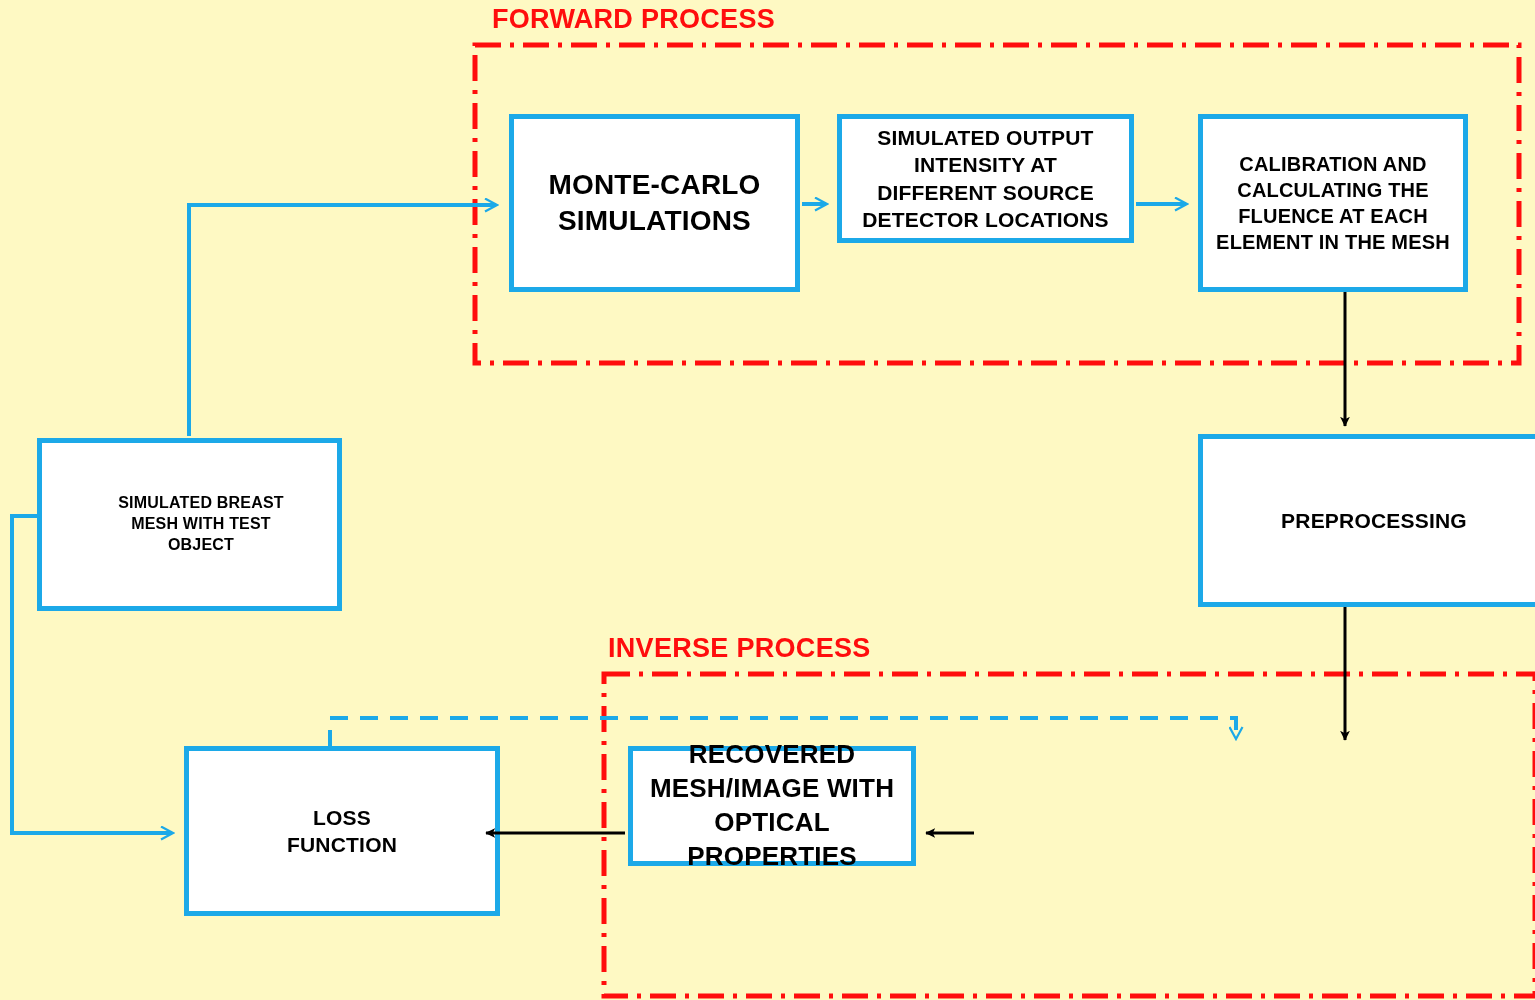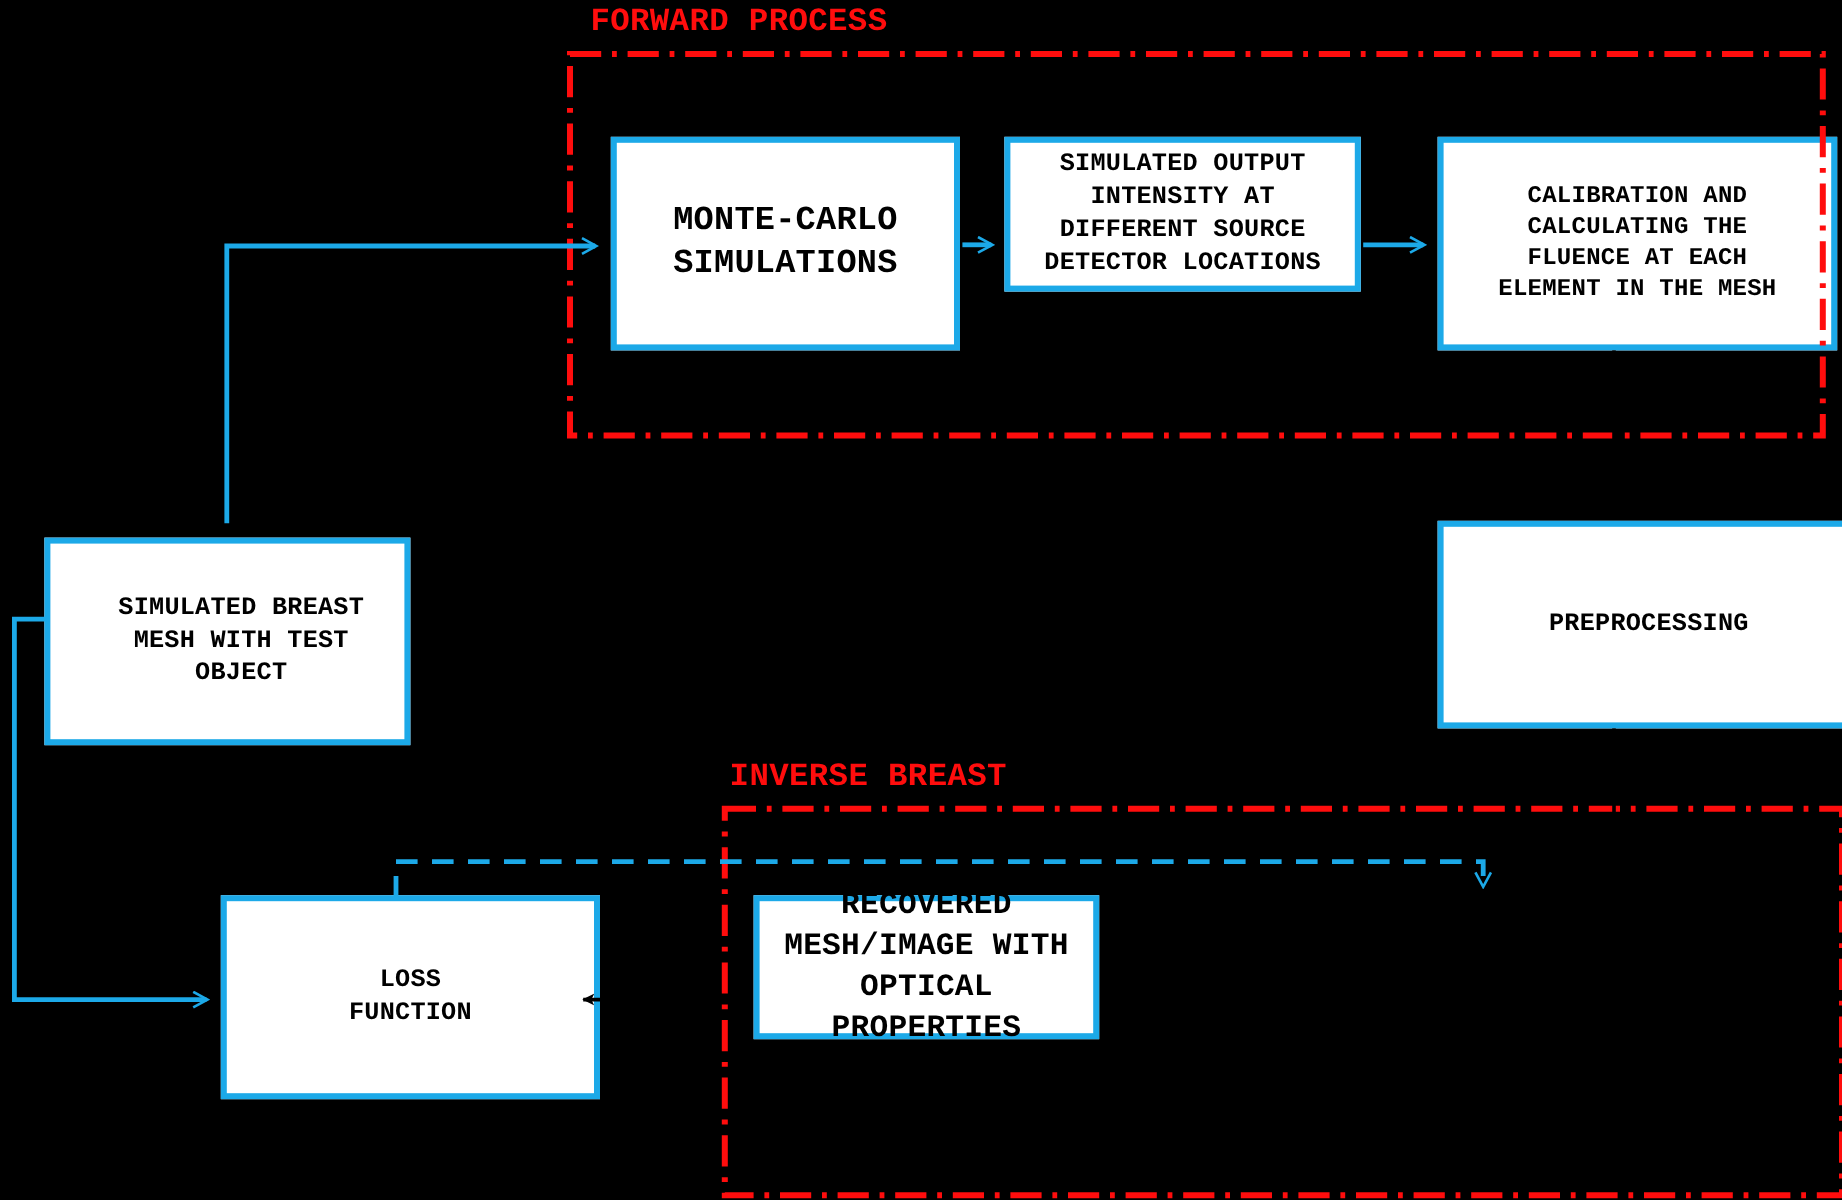--- a/index.html
+++ b/index.html
@@ -4,23 +4,23 @@
 <style>
   html, body {
     margin: 0;
     padding: 0;
     background: #ffffff;
   }
   #canvas {
     position: relative;
     width: 1535px;
     height: 1000px;
-    background: #000000;
+    background: #fef9c3;
     overflow: hidden;
-    font-family: Liberation Mono, monospace;
+    font-family: Liberation Sans, sans-serif;
   }
   svg.layer {
     position: absolute;
     left: 0;
     top: 0;
     width: 1535px;
     height: 1000px;
     pointer-events: none;
   }
   .node {
@@ -51,41 +51,41 @@
     white-space: nowrap;
   }
 </style>
 </head>
 <body>
 
 <div id="canvas">
 
   <div class="region-label" style="left:492px; top:4px; font-size:27px;">FORWARD PROCESS</div>
 
-  <div class="region-label" style="left:608px; top:633px; font-size:27px;">INVERSE BREAST</div>
+  <div class="region-label" style="left:608px; top:633px; font-size:27px;">INVERSE PROCESS</div>
 
-  <div class="node" style="left:37px; top:448px; width:305px; height:173px; font-size:21px;padding-left:31px;">
+  <div class="node" style="left:37px; top:438px; width:305px; height:173px; font-size:16px;padding-left:31px;">
     <span class="node-label">SIMULATED BREAST
 MESH WITH TEST
 OBJECT</span>
   </div>
 
   <div class="node" style="left:509px; top:114px; width:291px; height:178px; font-size:28px;justify-content:flex-end;">
     <span class="node-label">MONTE-CARLO
 SIMULATIONS</span>
   </div>
 
   <div class="node" style="left:837px; top:114px; width:297px; height:129px; font-size:21px;">
     <span class="node-label">SIMULATED OUTPUT
 INTENSITY AT
 DIFFERENT SOURCE
 DETECTOR LOCATIONS</span>
   </div>
 
-  <div class="node" style="left:1198px; top:114px; width:333px; height:178px; font-size:20px;">
+  <div class="node" style="left:1198px; top:114px; width:270px; height:178px; font-size:20px;">
     <span class="node-label">CALIBRATION AND
 CALCULATING THE
 FLUENCE AT EACH
 ELEMENT IN THE MESH</span>
   </div>
 
   <div class="node" style="left:1198px; top:434px; width:352px; height:173px; font-size:21px;">
     <span class="node-label">PREPROCESSING</span>
   </div>
 

